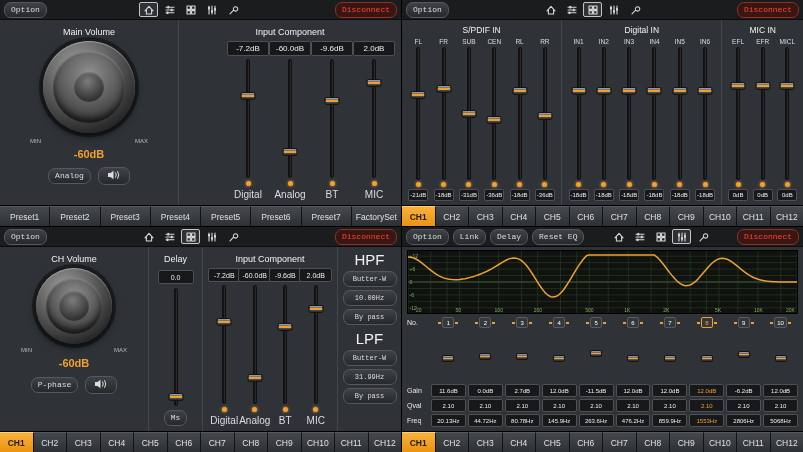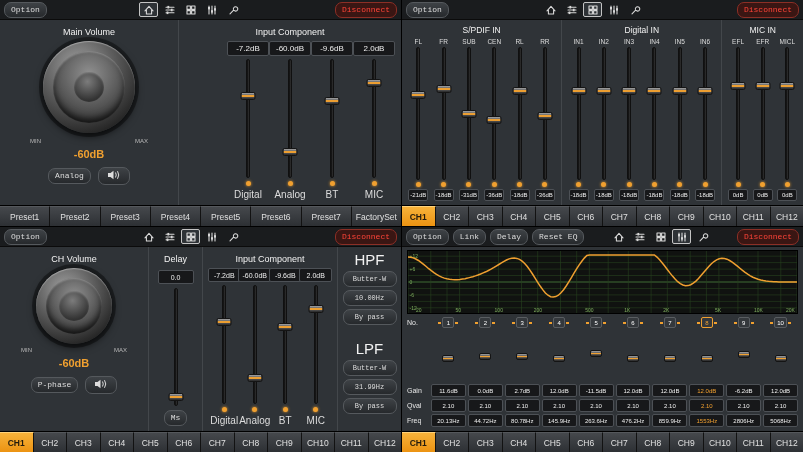--- a/index.html
+++ b/index.html
@@ -53,21 +53,21 @@
   .ic-col{flex:1;border-left:1px solid #43474b;display:flex;flex-direction:column;padding-top:4px;min-width:0;}
   .ic-sliders{display:flex;flex:1;justify-content:flex-end;padding:2px 6px 5px;min-height:0;}
   .ic-ch{display:flex;flex-direction:column;align-items:center;gap:3px;min-width:0;}
   .p3 .vbox{min-width:33px;font-size:7px;}
   .delay-col{width:54px;border-left:1px solid #43474b;display:flex;flex-direction:column;align-items:center;gap:4px;padding:4px 0 5px;flex:0 0 auto;}
   .dly-slider{flex:1;display:flex;justify-content:center;width:100%;min-height:0;}
   .delay-col .vbox{min-width:36px;}
   .filt-col{width:64px;border-left:1px solid #43474b;display:flex;flex-direction:column;align-items:center;gap:3px;padding:4px 0;flex:0 0 auto;}
   .filt-col .btn{width:54px;font-size:7px;padding:3.5px 0;}
   .filt-title{font-size:15px;color:#f2f2f2;}
-  .filt-title.lpf{margin-top:12px;}
+  .filt-title.lpf{margin-top:2px;}
   
   .groups{display:flex;flex:1;min-height:0;justify-content:flex-end;}
   .grp{display:flex;flex-direction:column;padding:2px 1px 4px;border-right:1px solid #43474b;min-width:0;}
   .grp:last-child{border-right:none;}
   .grp .sec-title{font-size:8.5px;}
   .grp-row{display:flex;flex:1;justify-content:space-evenly;min-height:0;padding:1px 0 0;}
   .mix-ch{display:flex;flex-direction:column;align-items:center;gap:2px;min-width:0;}
   
   .tabs{display:flex;flex:0 0 21px;height:21px;background:#a16207;border-top:1px solid #000;margin-top:auto;}
   .tab{flex:1;display:flex;align-items:center;justify-content:center;font-size:8.5px;color:#e0e0e0;background:linear-gradient(#45484c,#2d3034);border-right:1px solid #121212;border-top:1px solid #55585c;cursor:pointer;white-space:nowrap;min-width:0;}

